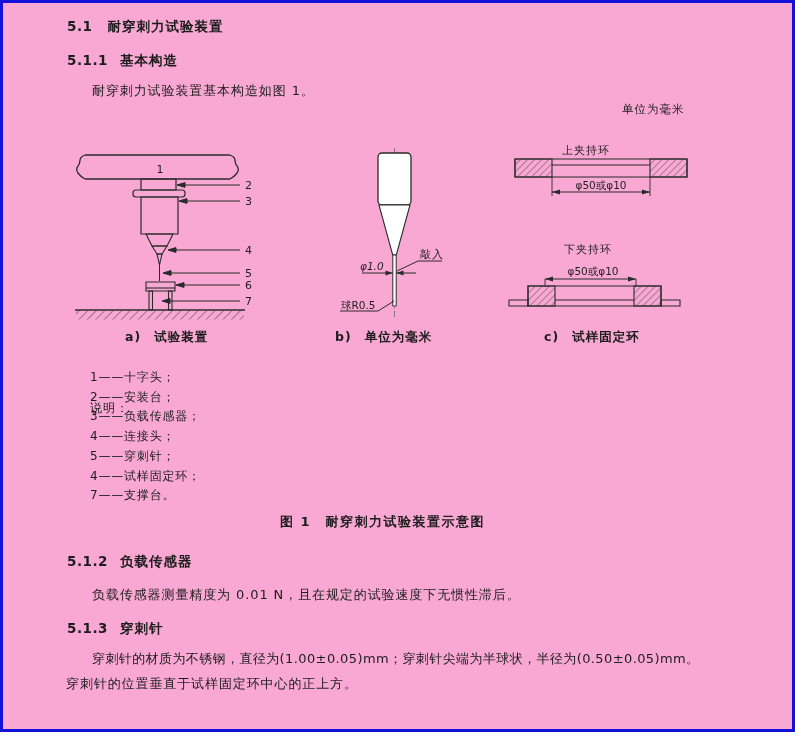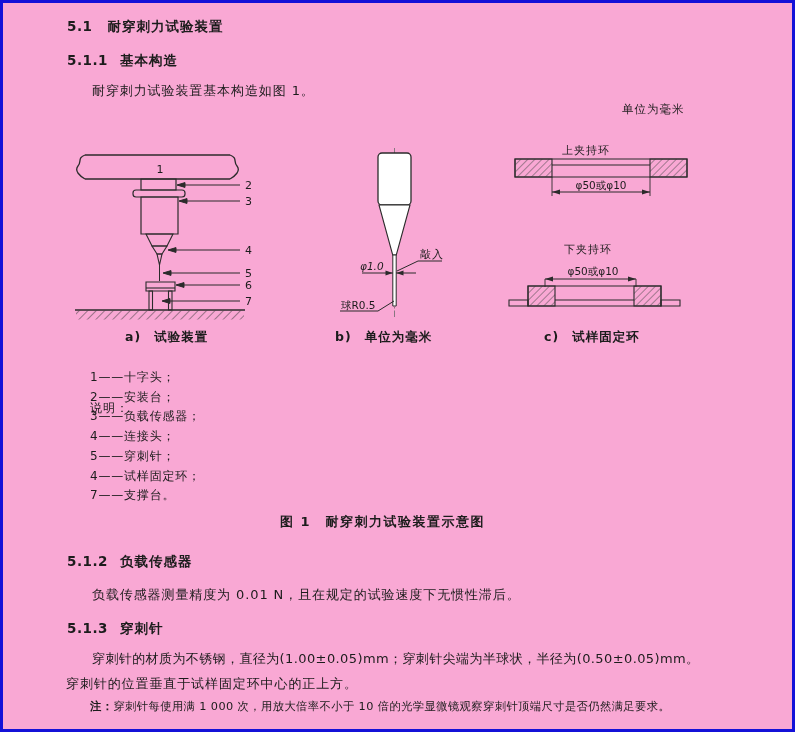--- a/index.html
+++ b/index.html
@@ -207,17 +207,14 @@
     <span class="sec-num" style="margin-right:12px;">5.1.2</span><span>负载传感器</span>
   </div>
   <div class="abs body-text" style="left:89px; top:583px;">负载传感器测量精度为 0.01 N，且在规定的试验速度下无惯性滞后。</div>
 
   <div class="abs sec-heading" style="left:64px; top:617px;">
     <span class="sec-num" style="margin-right:12px;">5.1.3</span><span>穿刺针</span>
   </div>
   <div class="abs body-text" style="left:89px; top:647px; letter-spacing:0.4px;">穿刺针的材质为不锈钢，直径为(1.00±0.05)mm；穿刺针尖端为半球状，半径为(0.50±0.05)mm。</div>
   <div class="abs body-text" style="left:63px; top:672px;">穿刺针的位置垂直于试样固定环中心的正上方。</div>
 
-  <div class="abs note-text" style="left:87px; top:696px;">
-    <span class="note-label">注：</span><span>穿刺针每使用满 1 000 次，用放大倍率不小于 10 倍的光学显微镜观察穿刺针顶端尺寸是否仍然满足要求。</span>
-  </div>
 
 </div>
 
 </body></html>

